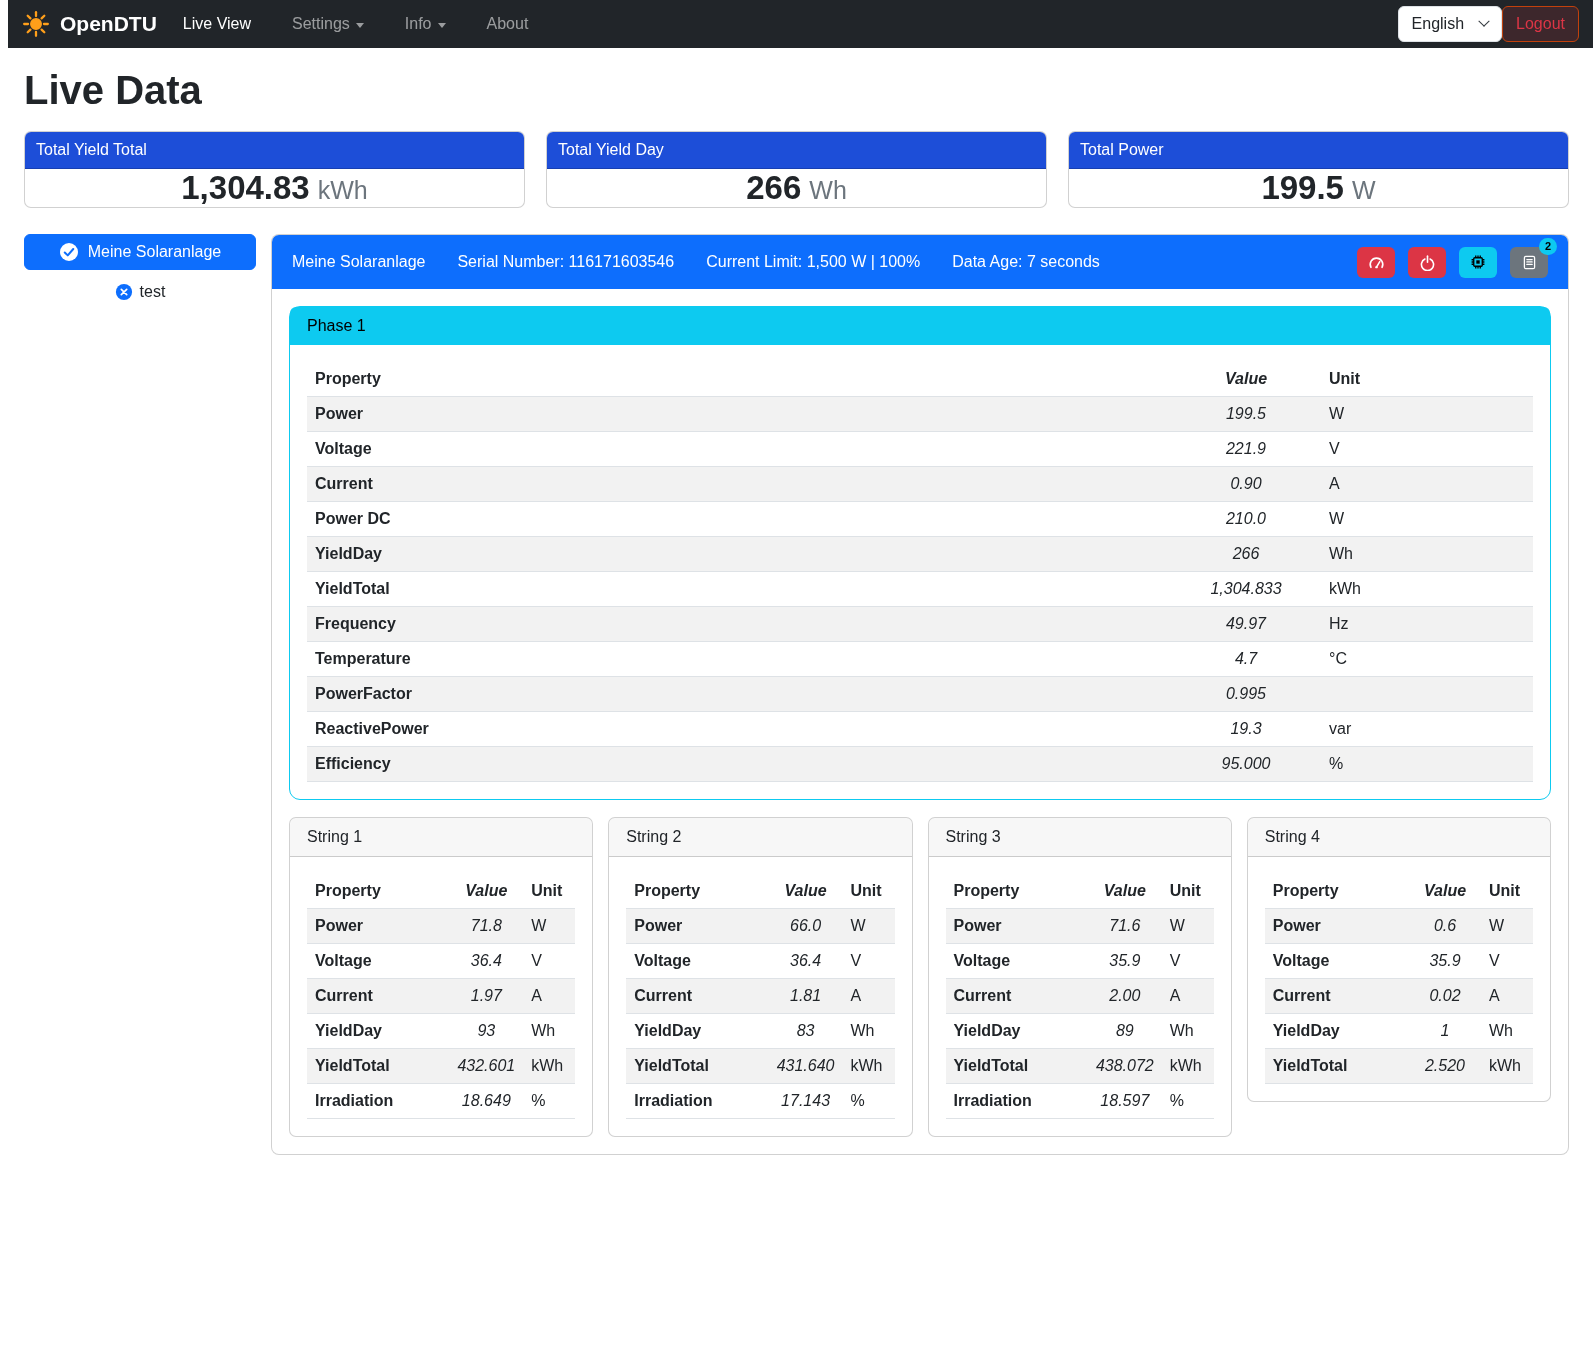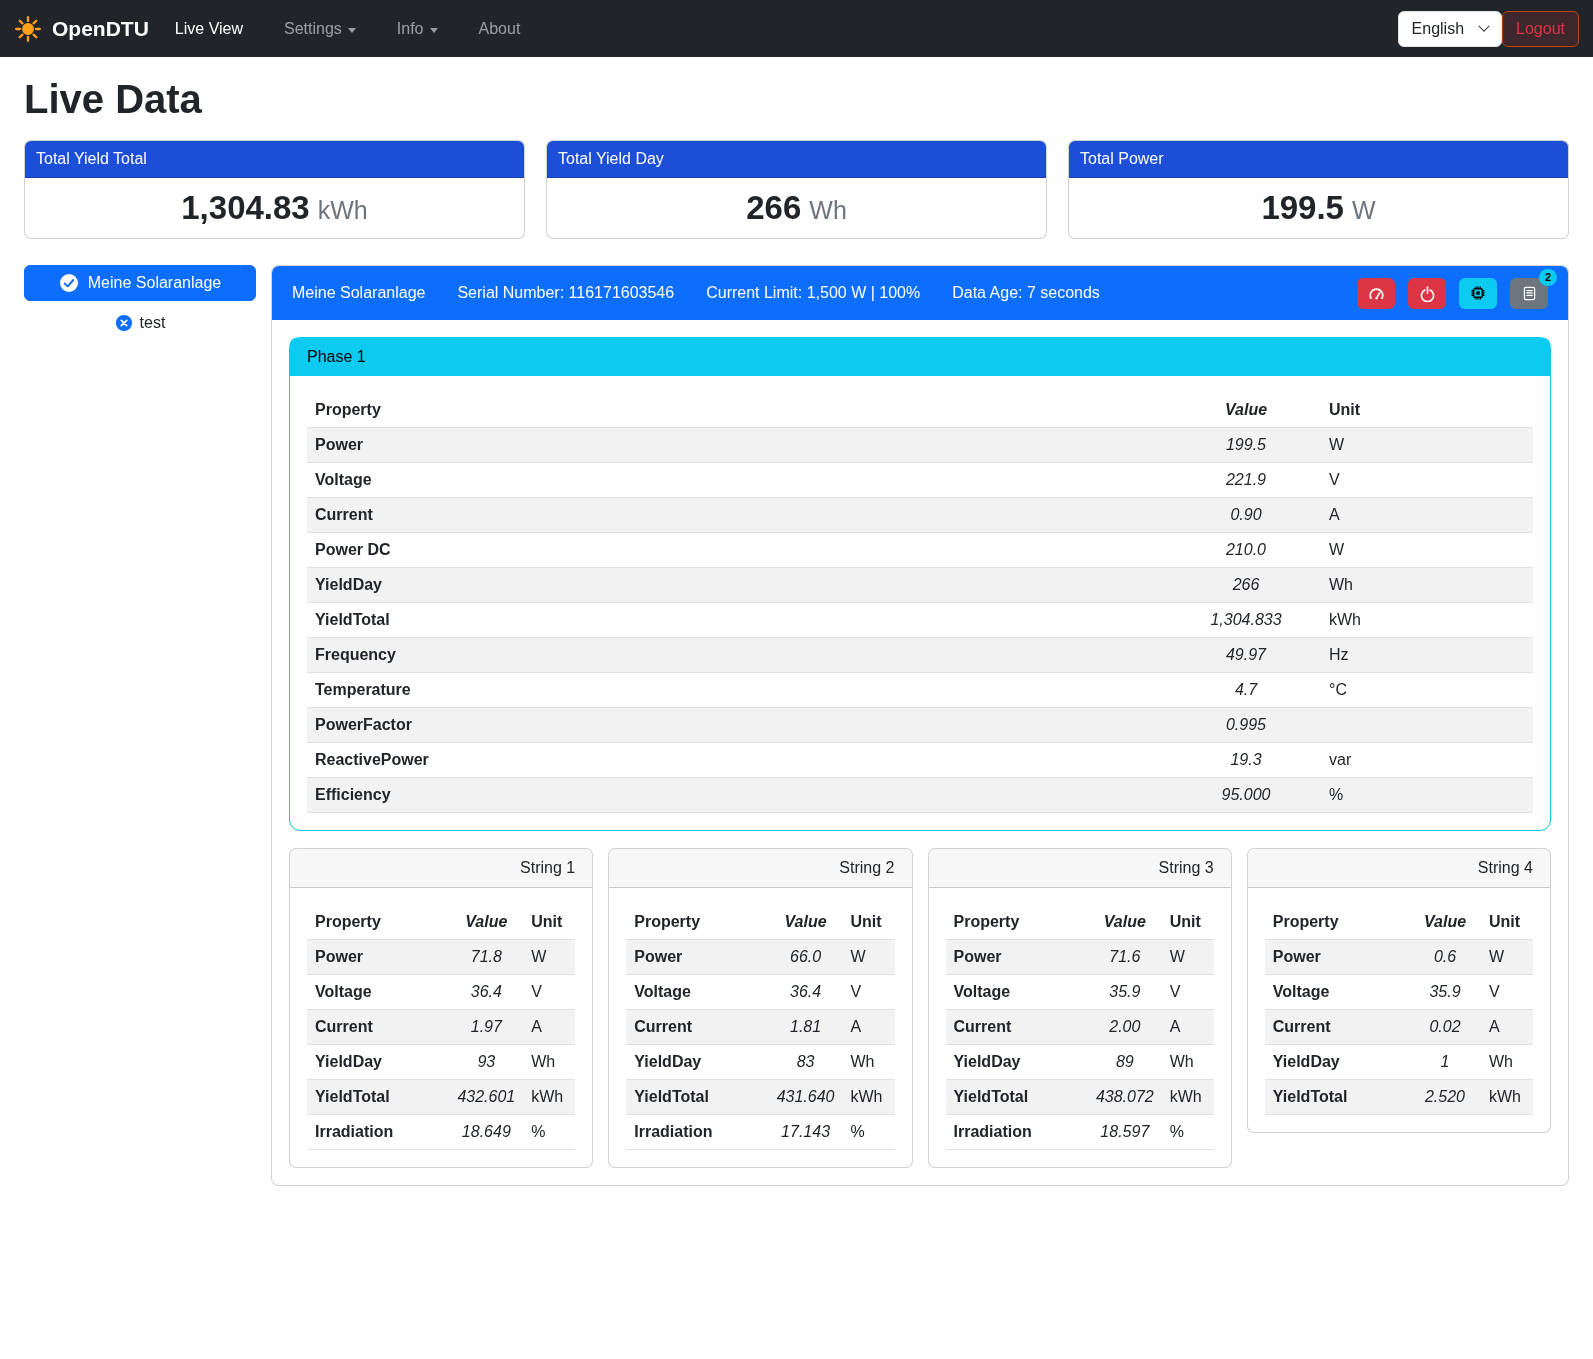--- a/index.html
+++ b/index.html
@@ -8,24 +8,25 @@
     font-family: "Liberation Sans", sans-serif;
     font-size: 16px;
     color: #212529;
     background: #fff;
     width: 1593px;
   }
 
   
   .navbar {
     background: #212529;
-    height: 57px;
+    height: 48px;
     display: flex;
     align-items: center;
     padding: 0 14px 0 13px;
+    margin-left: 8px;
   }
   .brand { display:flex; align-items:center; gap:9px; color:#fff; font-size:21px; font-weight:700; margin-right:14px; }
   .nav-links { display:flex; align-items:center;gap:17px; }
   .nav-link {
     color: rgba(255,255,255,.55);
     padding: 8px 12px;
     text-decoration: none;
     display: flex; align-items: center; gap: 6px;
     cursor: pointer; background:none; border:none; font: inherit;
   }
@@ -56,21 +57,21 @@
 
   .card { background:#fff; border:1px solid rgba(0,0,0,.18); border-radius:7px; }
 
   
   .summary-row { display:flex; gap:21px; margin-bottom:26px; }
   .summary-card { flex:1; overflow:hidden; }
   .summary-header {
     background:#1d4ed8; color:#fff; padding:9px 11px;
     border-bottom:1px solid rgba(0,0,0,.18); font-size:16px;
   }
-  .summary-body { padding:11px 17px; text-align:center; }
+  .summary-body { padding:0 17px; text-align:center; }
   .big-value { font-size:33px; font-weight:700; }
   .big-unit { font-size:25px; font-weight:500; color:#6c757d; margin-left:8px; }
 
   
   .content-row { display:flex; gap:15px; align-items:flex-start; margin-bottom:29px; }
   .sidebar { width:232px; flex:none; }
   .inverter-select-btn {
     width:100%; background:#0d6efd; border:1px solid #0d6efd; color:#fff;
     border-radius:6px; padding:7px 12px; font:inherit; font-size:16px;
     display:flex; align-items:center; justify-content:center; gap:9px; cursor:pointer;
@@ -118,21 +119,21 @@
   .phase-table thead .val { width:150px; }
   .phase-table thead .unit { width:212px; }
   .string-table thead .val { width:72px; }
   .string-table thead .unit { width:52px; }
 
   
   .strings-row { display:flex; gap:15px; align-items:flex-start; }
   .string-card { flex:1; }
   .string-header {
     padding:10px 17px; background:rgba(0,0,0,.03);
-    border-bottom:1px solid rgba(0,0,0,.18); border-radius:7px 7px 0 0;text-align:right;
+    border-bottom:1px solid rgba(0,0,0,.18); border-radius:7px 7px 0 0;
   }
   .string-body { padding:17px; }
 </style>
 </head>
 <body>
 
 <nav class="navbar">
   <div class="brand">
     <span style="display:flex;">
       <svg width="30" height="30" viewBox="0 0 30 30">

